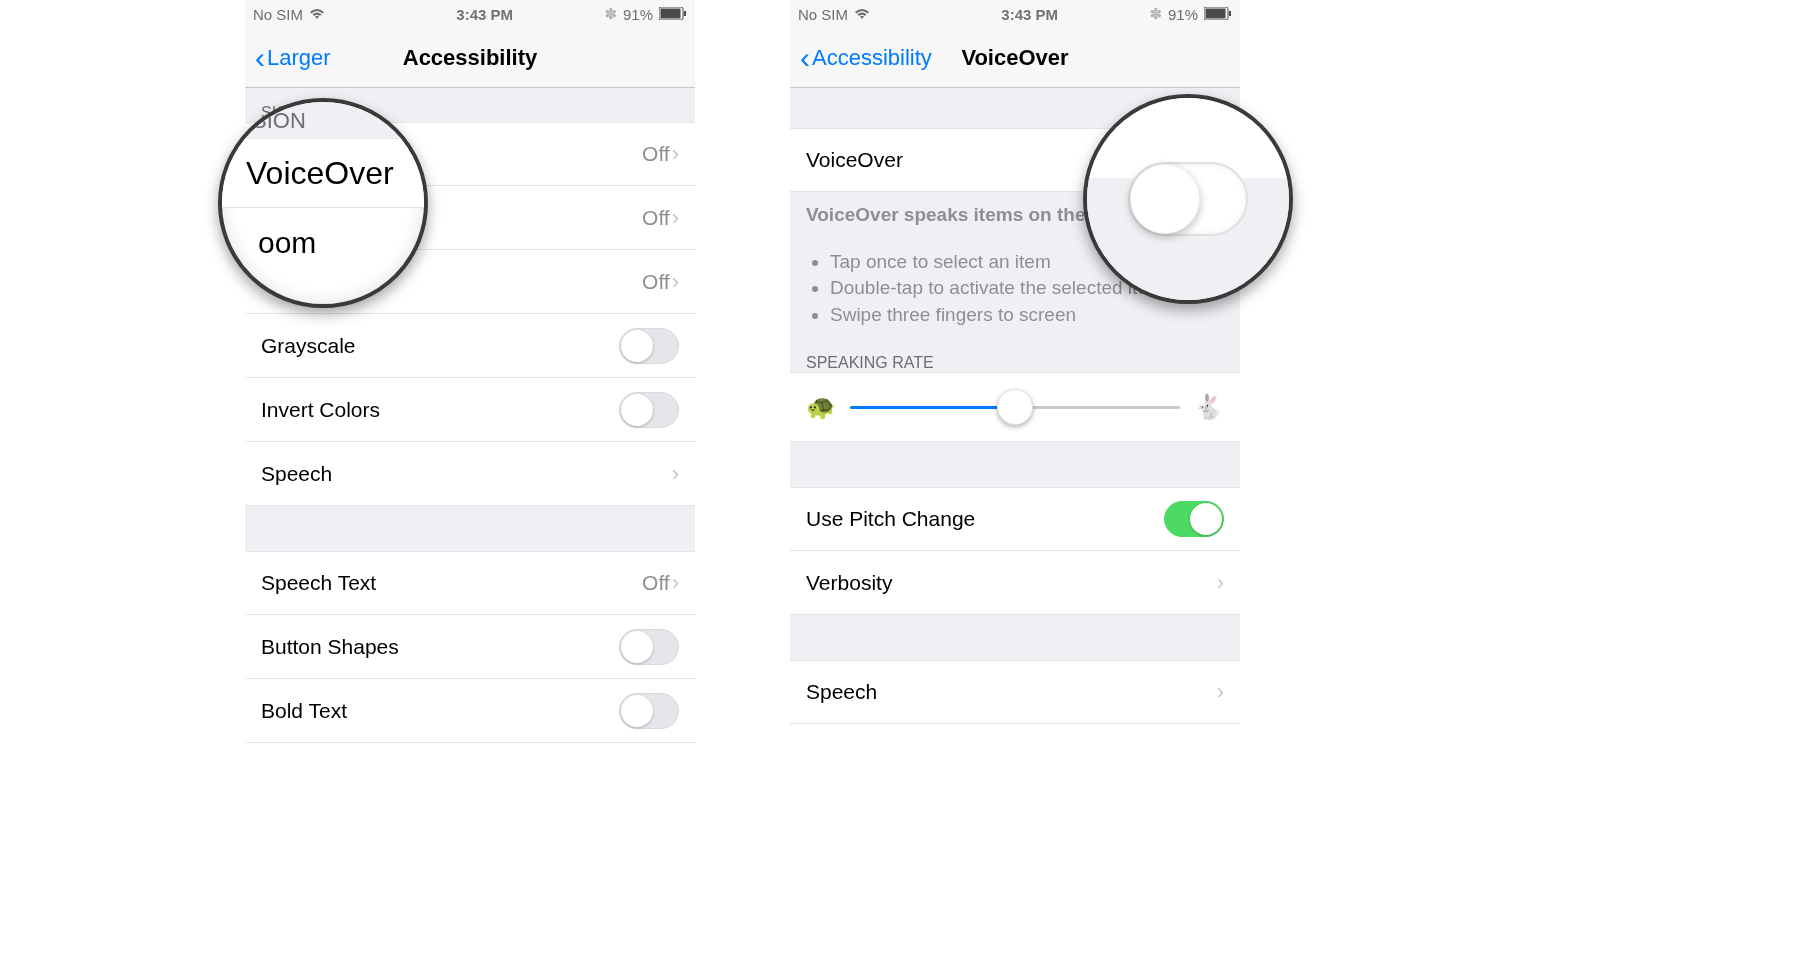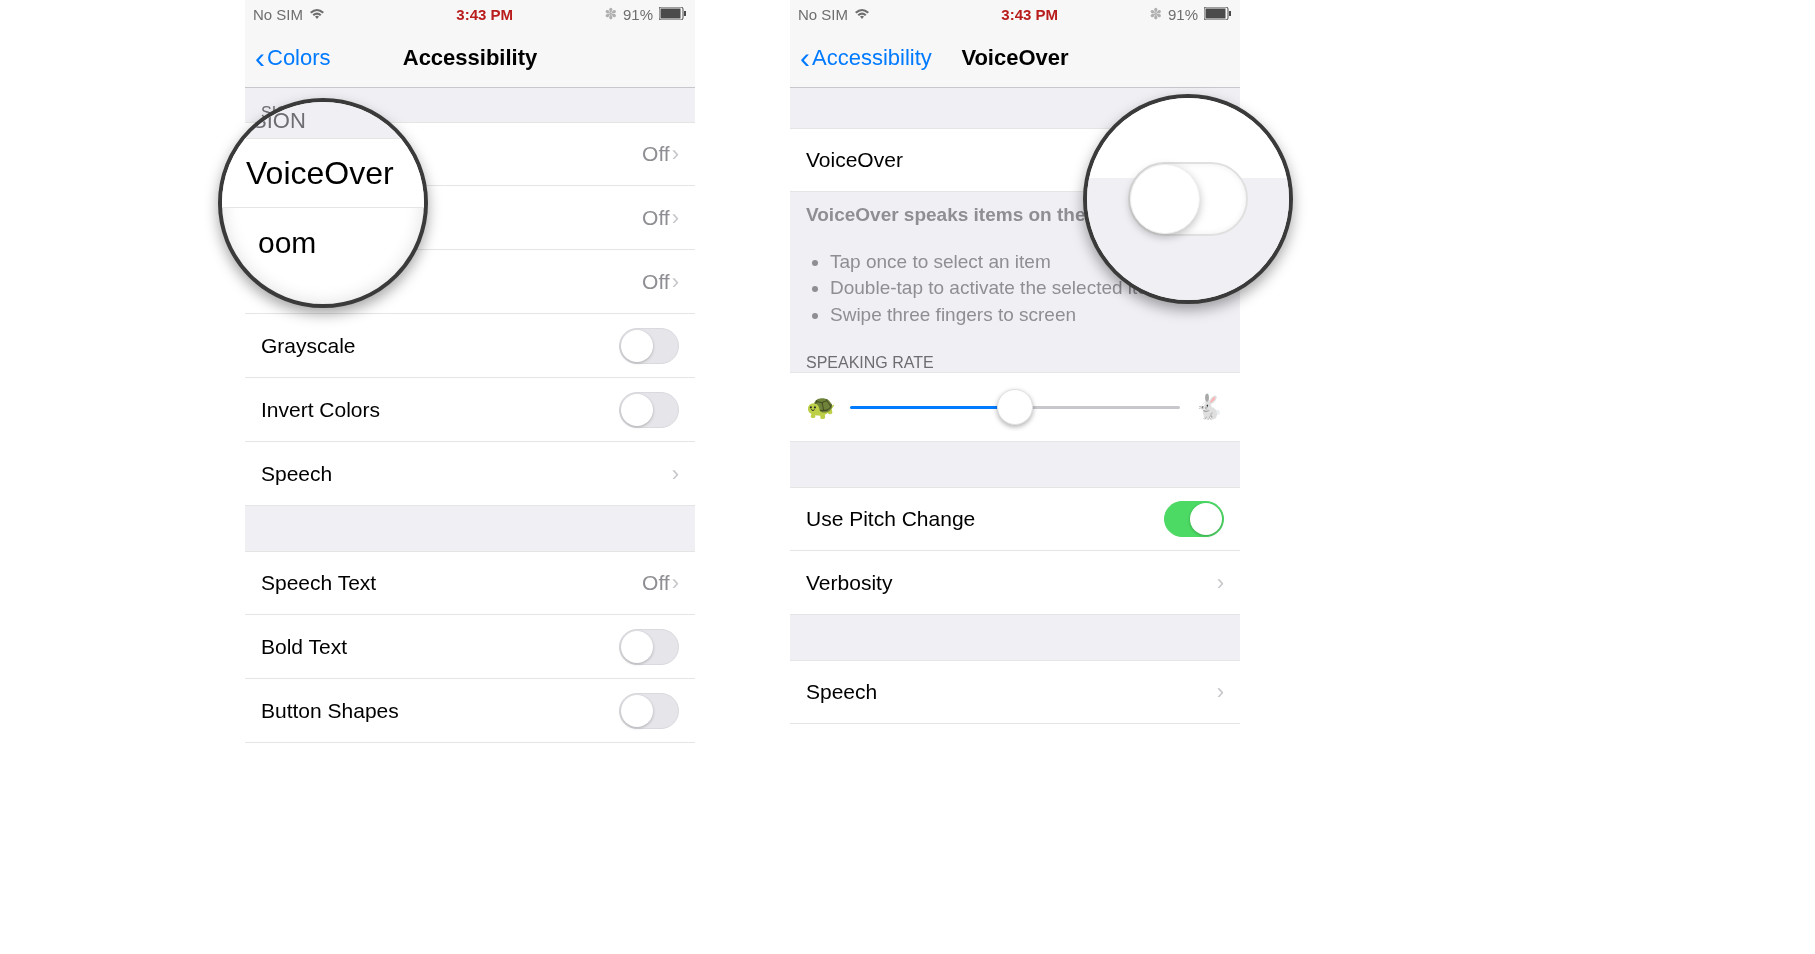--- a/index.html
+++ b/index.html
@@ -25,21 +25,21 @@
     background: #f7f7f7;
     display: flex;
     align-items: center;
     justify-content: space-between;
     padding: 0 8px;
     font-size: 15px;
     color: #6e6e6e;
     gap: 28px;
   }
   .status-left, .status-right { display:flex; align-items:center; gap:6px; }
-  .status-center { font-weight:600; color:#b91c1c;margin-left:40px; }
+  .status-center { font-weight:600; color:#737373;margin-left:40px; }
 
   .navbar {
     height: 60px;
     background: #f7f7f7;
     border-bottom: 1px solid #c8c7cc;
     display:flex;
     align-items:center;
     position: relative;
     padding: 0 10px;
   }
@@ -251,21 +251,21 @@
             <rect x="1.5" y="1.5" width="20" height="10" fill="#4a4a4a"></rect>
             <rect x="25" y="4" width="2" height="5" fill="#4a4a4a"></rect>
           </svg>
       </span>
     </div>
   </div>
 
   <div class="navbar">
     <div class="back-btn">
       <span class="back-chevron">‹</span>
-      <span>Colors</span>
+      <span>Larger</span>
     </div>
     <div class="nav-title">Accessibility</div>
   </div>
 
   <div class="section-header section-header-partial" style="padding-top:16px;">SION</div>
 
   <div>
     <div class="row">
       <span>VoiceOver</span>
       <span class="row-value">
@@ -311,27 +311,27 @@
 
   <div>
     <div class="row" style="border-top:1px solid #e5e5e5;">
       <span>Speech Text</span>
       <span class="row-value">
         <span>Off</span>
         <span class="chevron">›</span>
       </span>
     </div>
     <div class="row">
-      <span>Bold Text</span>
+      <span>Button Shapes</span>
       <div class="toggle">
           <div class="knob"></div>
         </div>
     </div>
     <div class="row">
-      <span>Button Shapes</span>
+      <span>Bold Text</span>
       <div class="toggle">
           <div class="knob"></div>
         </div>
     </div>
   </div>
 </div>
 
 <div class="zoom zoom-left">
   <div class="zoom-inner1">
     <div class="z-header">SION</div>

